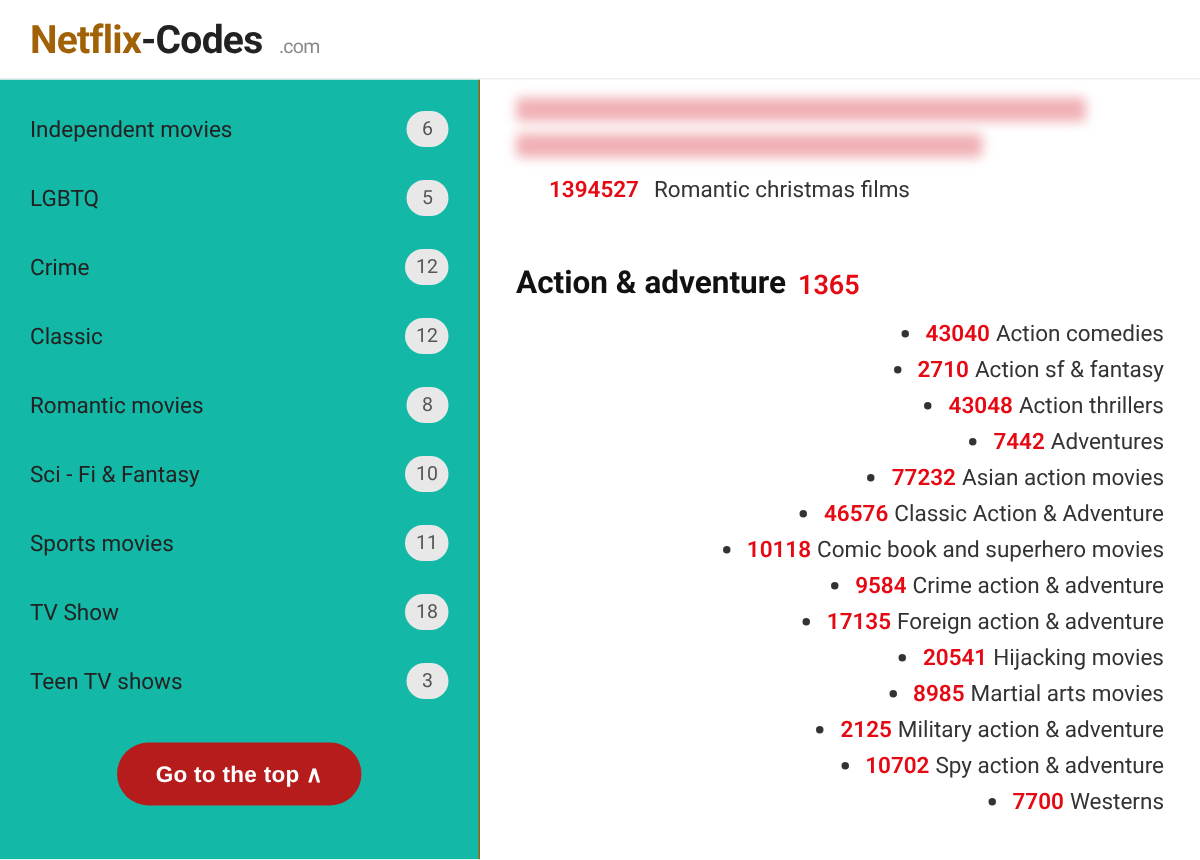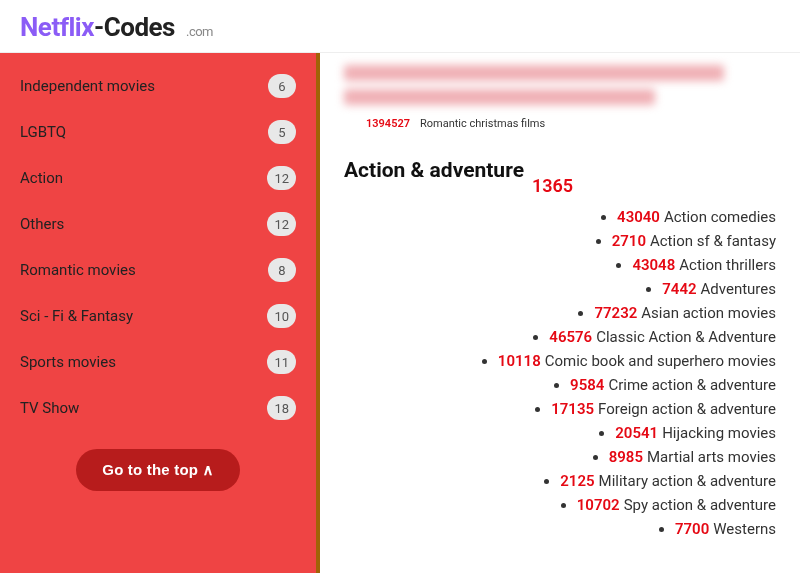--- a/index.html
+++ b/index.html
@@ -26,21 +26,21 @@
       align-items: center;
     }
 
     .logo {
       font-size: 26px;
       font-weight: 700;
       letter-spacing: -0.5px;
     }
 
     .logo-netflix {
-      color: #8b5cf6;
+      color: #a16207;
     }
 
     .logo-codes {
       color: #222;
     }
 
     .logo-com {
       font-size: 13px;
       color: #888;
       font-weight: 400;
@@ -51,24 +51,24 @@
     .main {
       display: flex;
       flex: 1;
       overflow: hidden;
     }
 
     
     .sidebar {
       width: 320px;
       min-width: 320px;
-      border-right: 4px solid #a16207;
+      border-right: 1px solid #a16207;
       padding: 10px 0;
       overflow-y: auto;
-      background: #ef4444;
+      background: #14b8a6;
     }
 
     .sidebar-item {
       display: flex;
       justify-content: space-between;
       align-items: center;
       padding: 11px 20px 11px 20px;
       cursor: pointer;
       font-size: 15px;
       color: #222;
@@ -125,36 +125,36 @@
     .blurred-line:first-child {
       width: 88%;
     }
 
     .blurred-line:last-child {
       width: 72%;
     }
 
     .first-visible-item {
       margin-bottom: 8px;
-      font-size: 11px;
+      font-size: 15px;
       color: #333;
       list-style: none;
       display: flex;
       align-items: flex-end;
       gap: 6px;
     }
 
     .section-heading {
       font-size: 21px;
       font-weight: 700;
       color: #111;
       margin-top: 10px;
       margin-bottom: 12px;
       display: flex;
-      align-items: center;
+      align-items: flex-end;
       gap: 8px;
     }
 
     .section-code {
       color: #e50914;
       font-size: 18px;
       font-weight: 600;
       text-decoration: none;
       margin-top: 31px;
     }
@@ -199,42 +199,46 @@
     <div id="sidebar-items-container">
         <div class="sidebar-item">
           <span>Independent movies</span>
           <span class="sidebar-badge">6</span>
         </div>
         <div class="sidebar-item">
           <span>LGBTQ</span>
           <span class="sidebar-badge">5</span>
         </div>
         <div class="sidebar-item">
-          <span>Action</span>
+          <span>Crime</span>
           <span class="sidebar-badge">12</span>
         </div>
         <div class="sidebar-item">
-          <span>Others</span>
+          <span>Classic</span>
           <span class="sidebar-badge">12</span>
         </div>
         <div class="sidebar-item">
           <span>Romantic movies</span>
           <span class="sidebar-badge">8</span>
         </div>
         <div class="sidebar-item">
           <span>Sci - Fi &amp; Fantasy</span>
           <span class="sidebar-badge">10</span>
         </div>
         <div class="sidebar-item">
           <span>Sports movies</span>
           <span class="sidebar-badge">11</span>
         </div>
         <div class="sidebar-item">
           <span>TV Show</span>
           <span class="sidebar-badge">18</span>
+        </div>
+        <div class="sidebar-item">
+          <span>Teen TV shows</span>
+          <span class="sidebar-badge">3</span>
         </div>
       </div>
     <button class="goto-top-btn">Go to the top ∧</button>
   </div>
 
   <div class="content">
 
     <div class="blurred-section">
       <div class="blurred-line"></div>
       <div class="blurred-line"></div>

